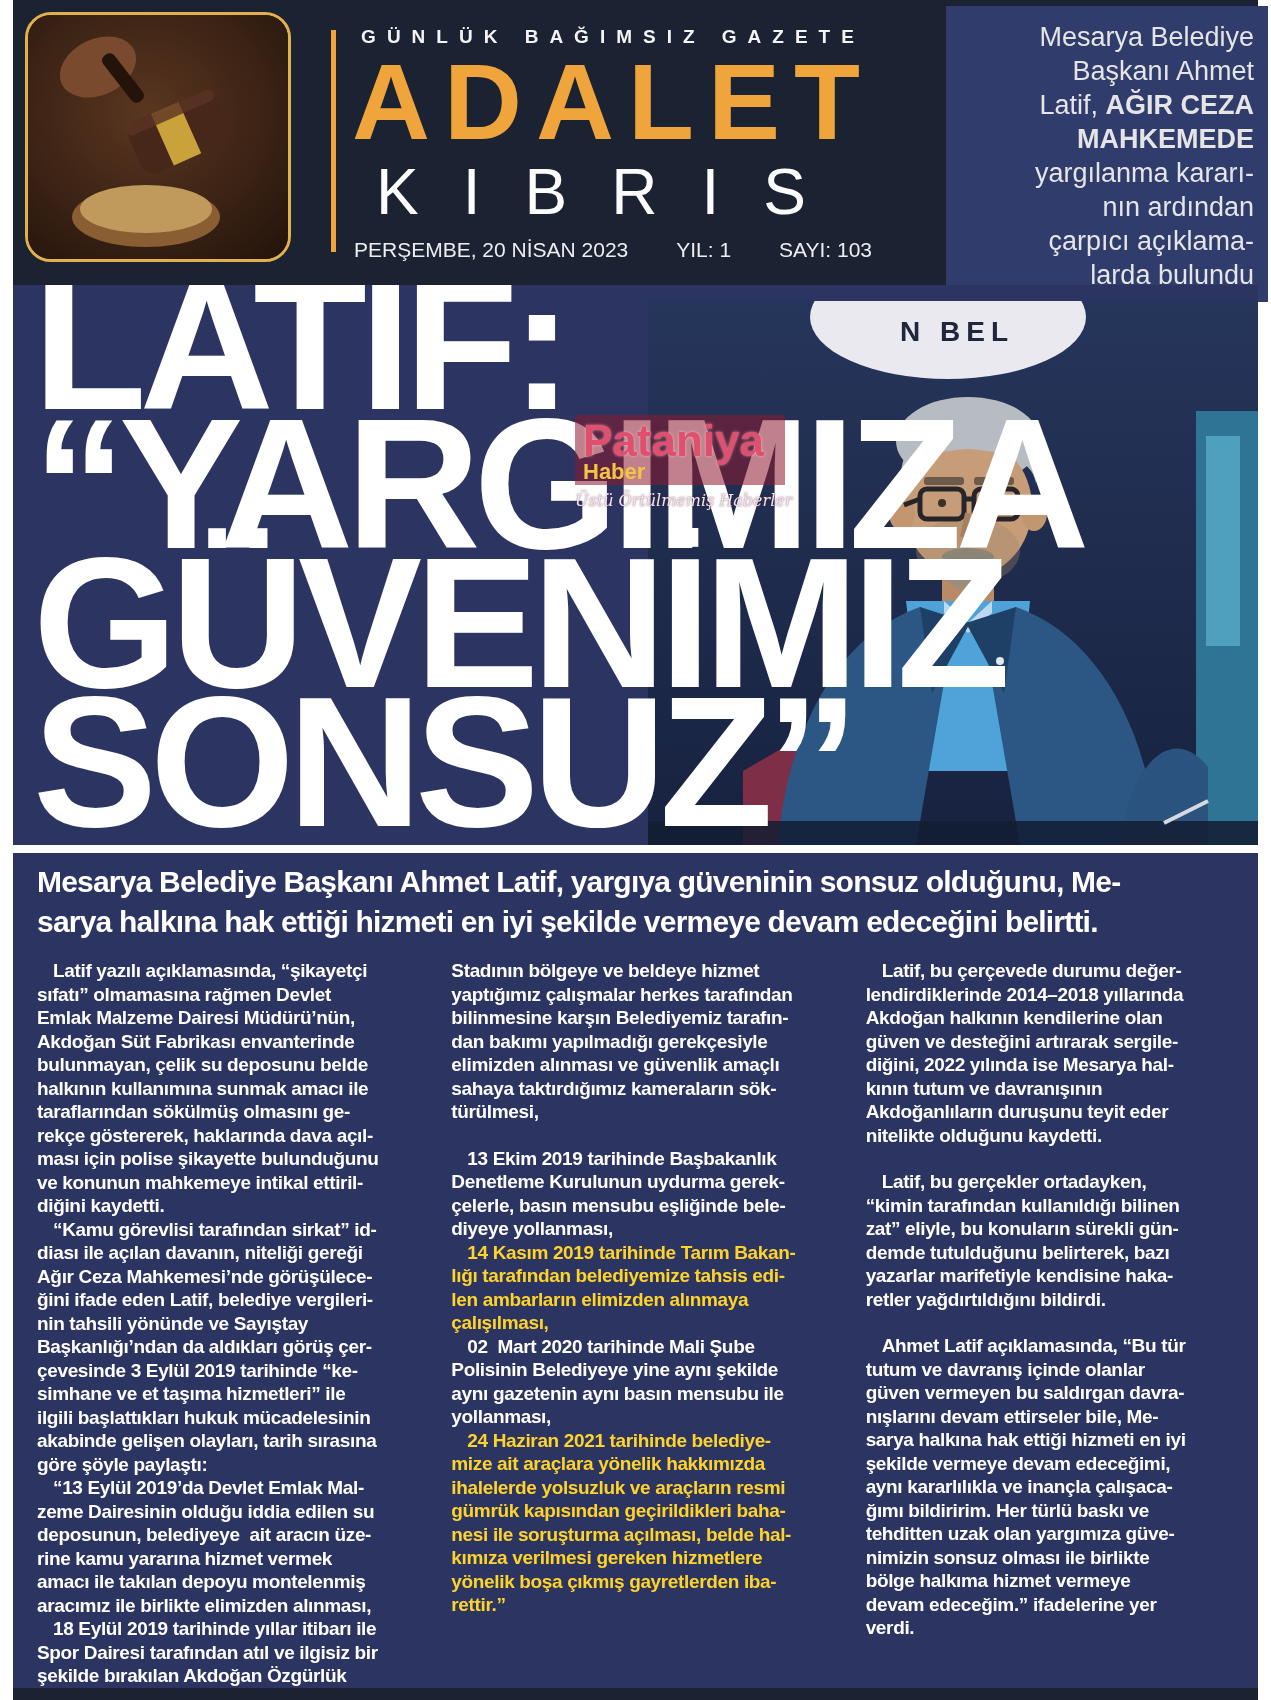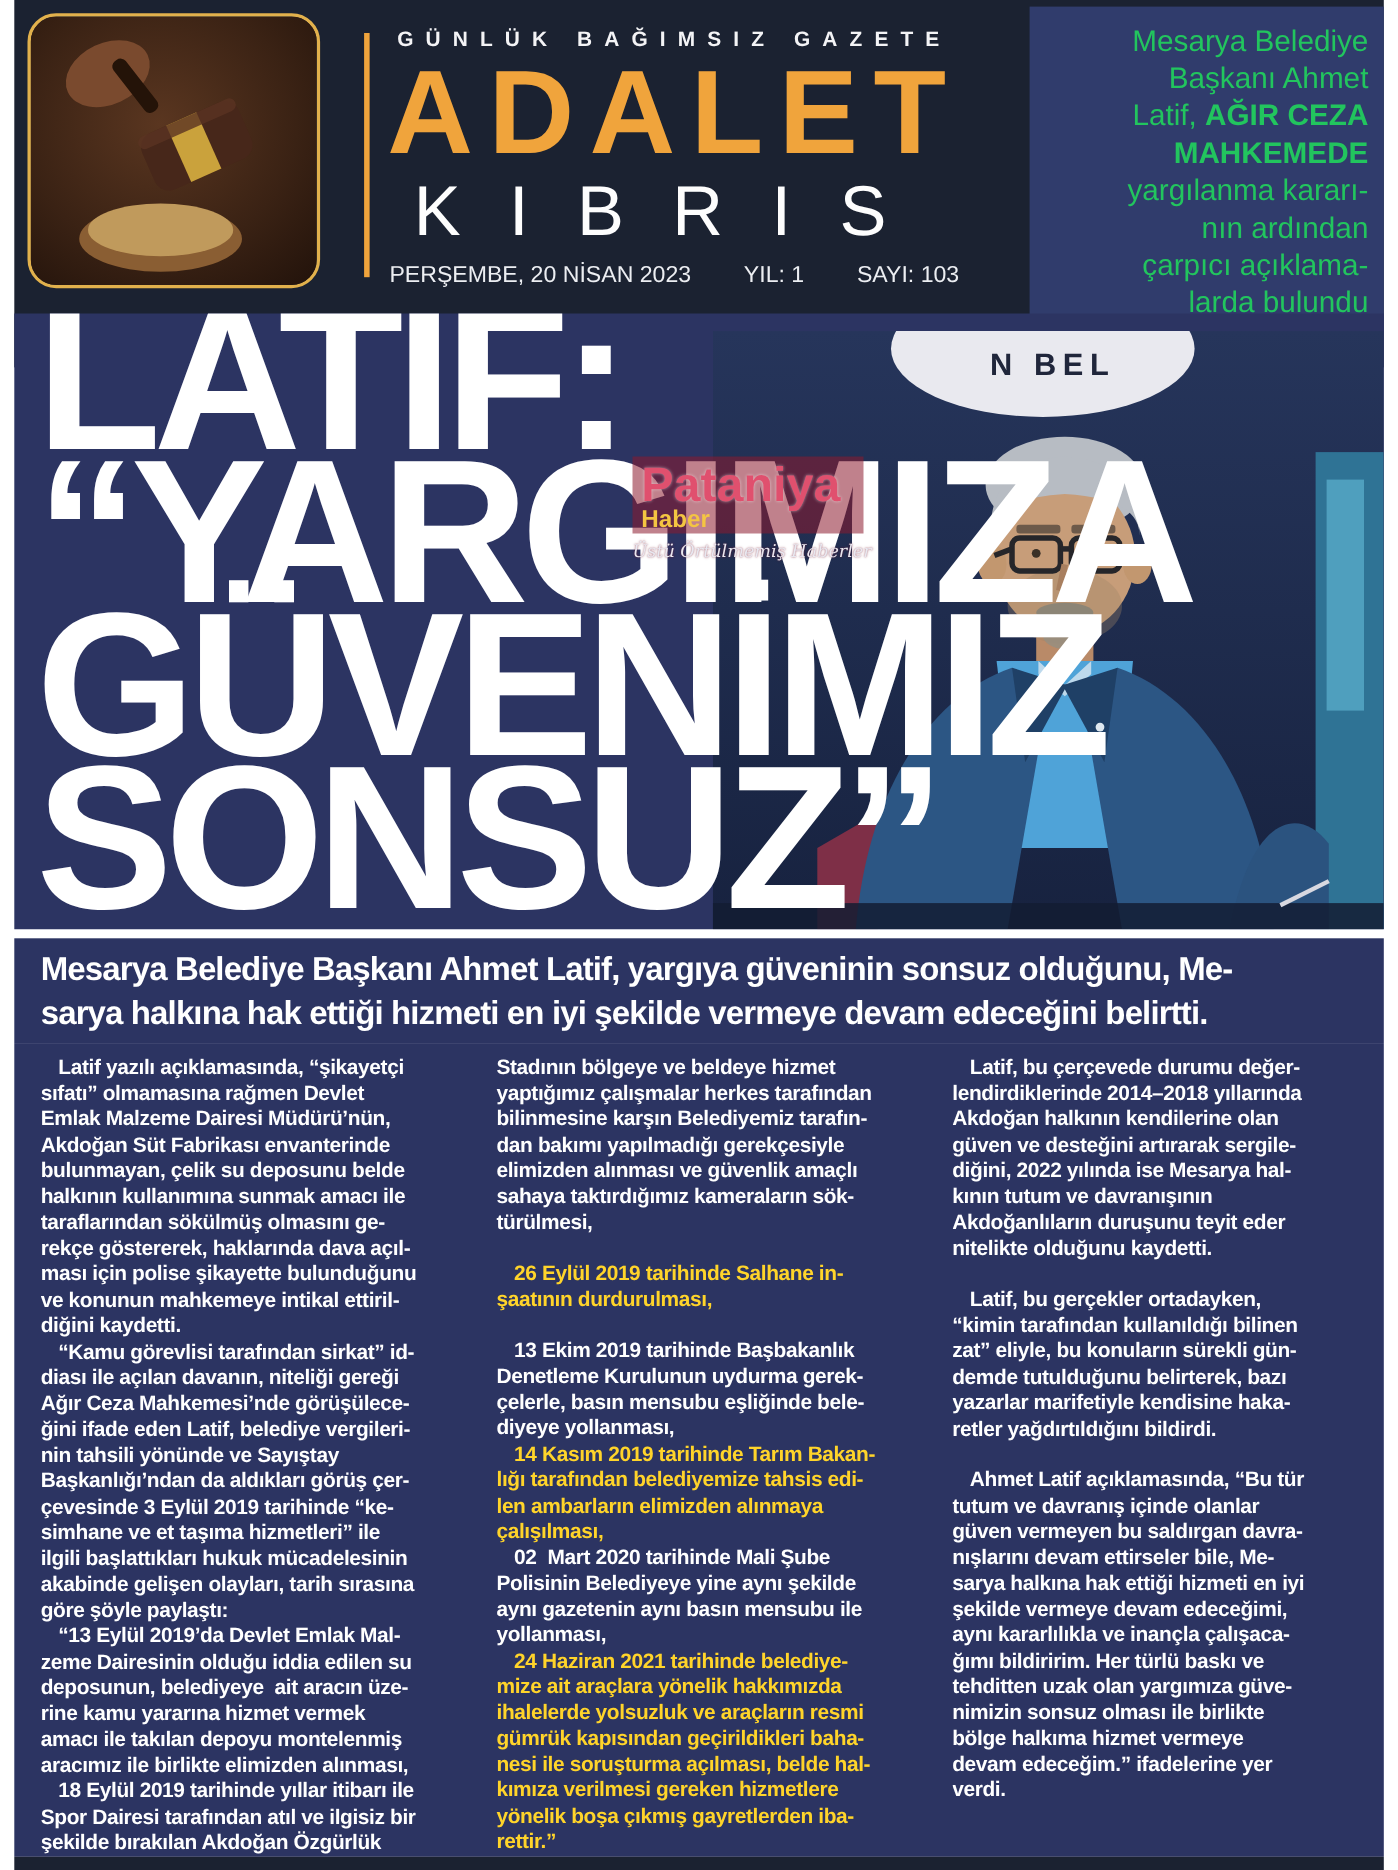--- a/index.html
+++ b/index.html
@@ -12,21 +12,21 @@
   .logo svg{display:block;}
   .vdivider{position:absolute;left:318px;top:30px;width:5px;height:222px;background:#f0a43c;}
   .masthead{position:absolute;left:335px;top:10px;width:530px;text-align:center;color:#fff;}
   .tagline{margin-top:16px;font-size:19px;font-weight:bold;letter-spacing:11px;color:#f4f4f6;white-space:nowrap;}
   .title{margin-top:4px;font-size:108px;line-height:100px;font-weight:bold;color:#f0a43c;letter-spacing:14px;white-space:nowrap;}
   .subtitle{margin-top:8px;font-size:64px;line-height:64px;font-weight:normal;color:#fdfdfd;letter-spacing:44px;white-space:nowrap;}
   .dateline{display:flex;justify-content:space-between;align-items:baseline;margin-top:14px;padding:0 6px;font-size:21px;color:#eceef2;}
   .dateline .issue{font-weight:normal;}
 
   
-  .right-panel{position:absolute;top:6px;right:13px;width:322px;height:296px;background:#303c6c;box-sizing:border-box;padding:14px 14px 0 10px;text-align:right;color:#22c55e;font-size:27px;line-height:34px;white-space:pre-line;}
+  .right-panel{position:absolute;top:6px;right:3px;width:322px;height:296px;background:#303c6c;box-sizing:border-box;padding:14px 14px 0 10px;text-align:right;color:#e5e5e5;font-size:27px;line-height:34px;white-space:pre-line;}
   .right-panel b{font-weight:bold;}
 
   
   .story{position:absolute;left:13px;right:13px;top:285px;height:560px;background:#2c3462;overflow:hidden;}
   .photo{position:absolute;top:16px;right:0;width:610px;height:544px;}
   .headline{position:absolute;left:20px;top:-10px;font-size:186px;line-height:139px;font-weight:bold;letter-spacing:-7px;color:#ffffff;white-space:pre-line;}
   .watermark{position:absolute;left:562px;top:130px;width:210px;}
   .wm-box{background:rgba(140,25,45,0.55);padding:4px 8px 2px 8px;}
   .wm-name{font-size:44px;line-height:44px;font-weight:bold;color:#e0506e;text-shadow:0 0 3px rgba(255,255,255,0.55);}
   .wm-word2{font-size:22px;line-height:22px;font-weight:bold;color:#f4c542;margin-top:-2px;}
@@ -200,22 +200,20 @@
 şekilde bırakılan Akdoğan Özgürlük</p>
         </div>
         <div class="column">
           <p class="para white gap">Stadının bölgeye ve beldeye hizmet
 yaptığımız çalışmalar herkes tarafından
 bilinmesine karşın Belediyemiz tarafın-
 dan bakımı yapılmadığı gerekçesiyle
 elimizden alınması ve güvenlik amaçlı
 sahaya taktırdığımız kameraların sök-
 türülmesi,</p>
-          <p class="para yellow indent gap">26 Eylül 2019 tarihinde Salhane in-
-şaatının durdurulması,</p>
           <p class="para white indent">13 Ekim 2019 tarihinde Başbakanlık
 Denetleme Kurulunun uydurma gerek-
 çelerle, basın mensubu eşliğinde bele-
 diyeye yollanması,</p>
           <p class="para yellow indent">14 Kasım 2019 tarihinde Tarım Bakan-
 lığı tarafından belediyemize tahsis edi-
 len ambarların elimizden alınmaya
 çalışılması,</p>
           <p class="para white indent">02  Mart 2020 tarihinde Mali Şube
 Polisinin Belediyeye yine aynı şekilde

